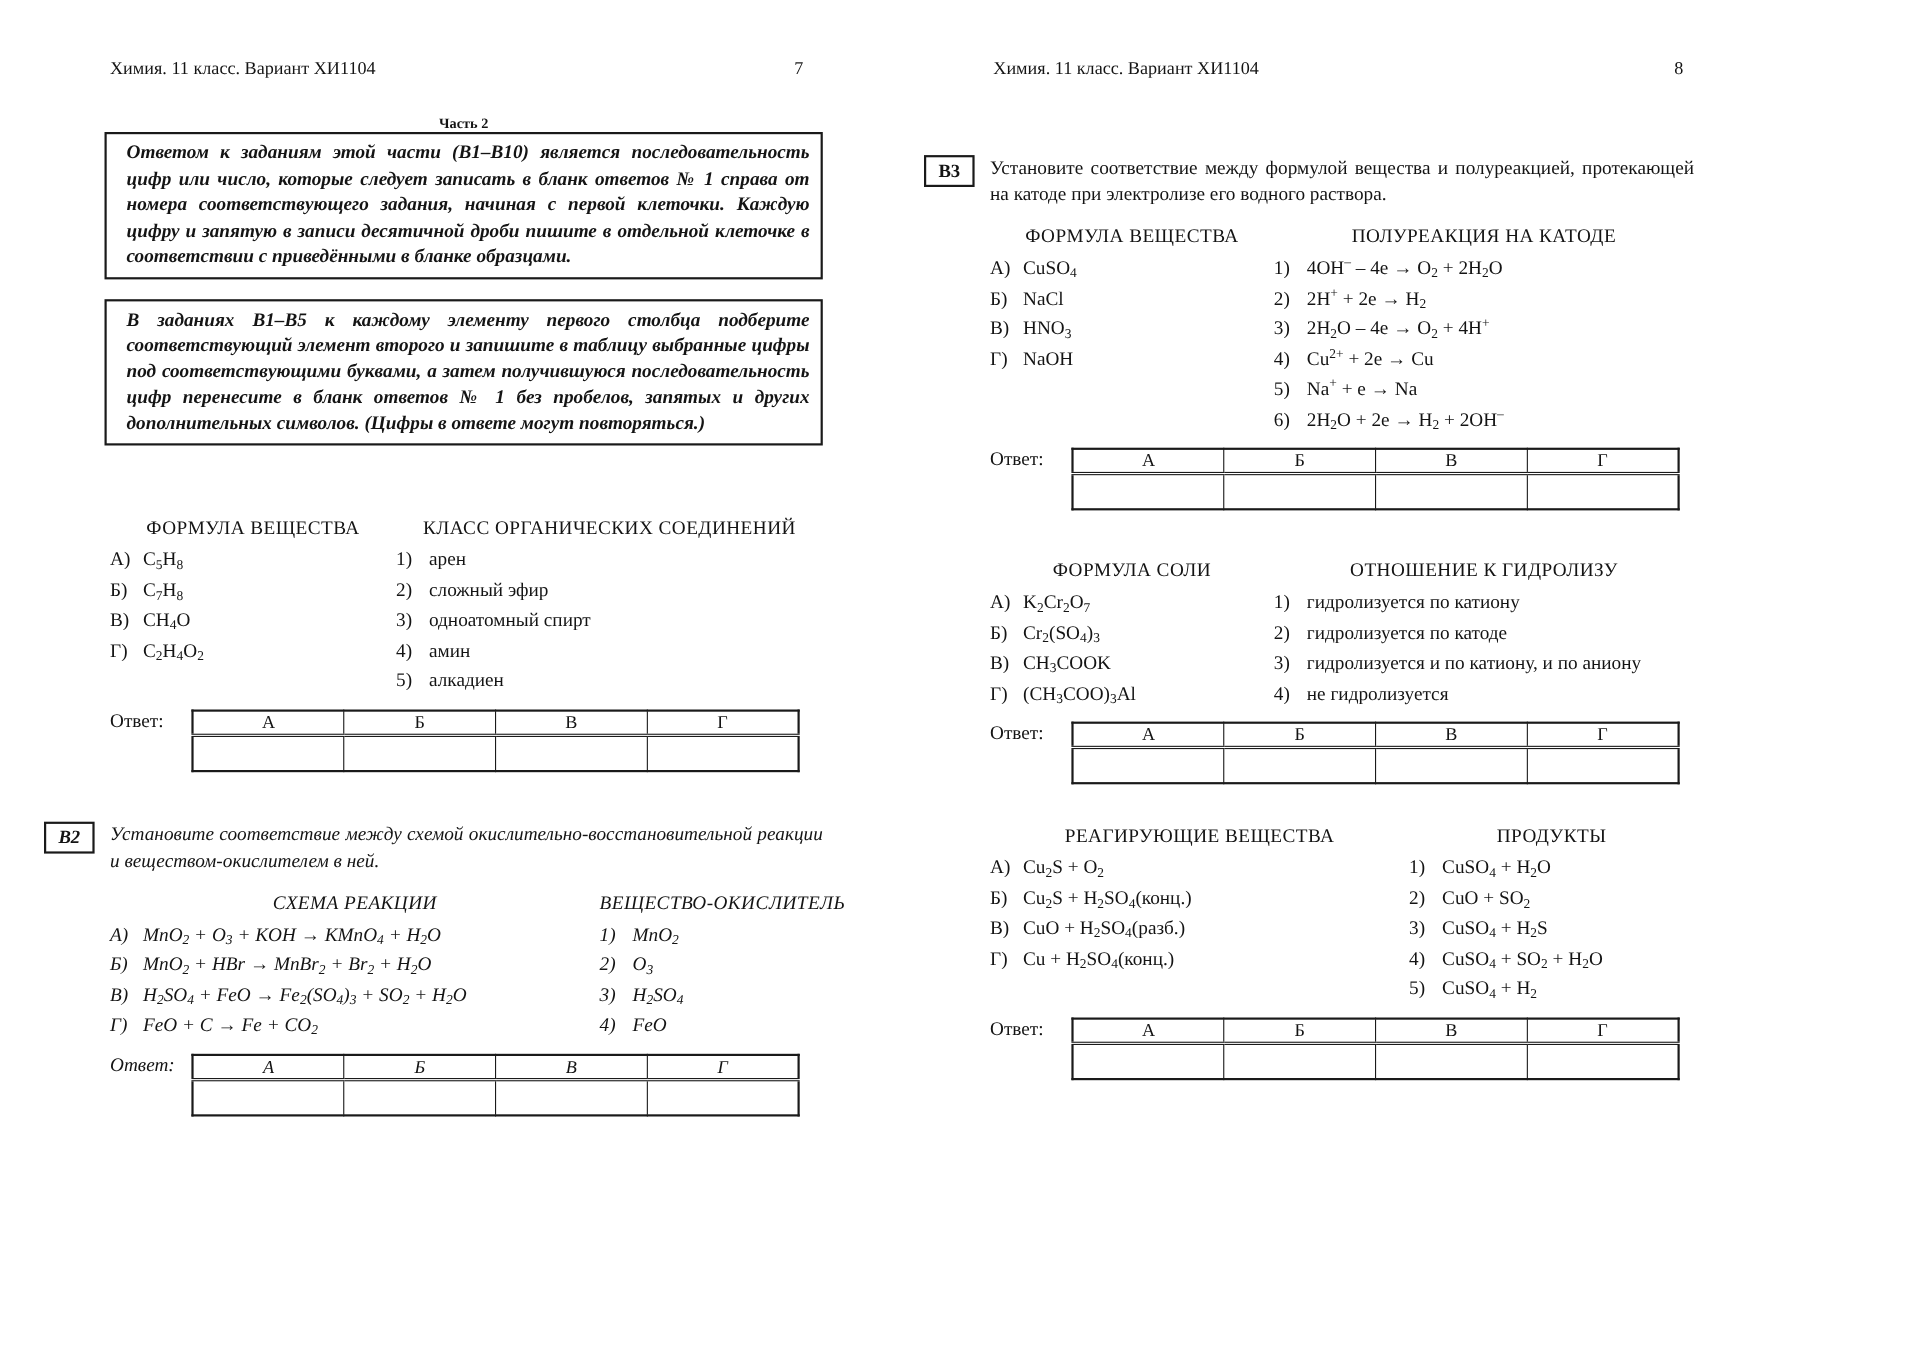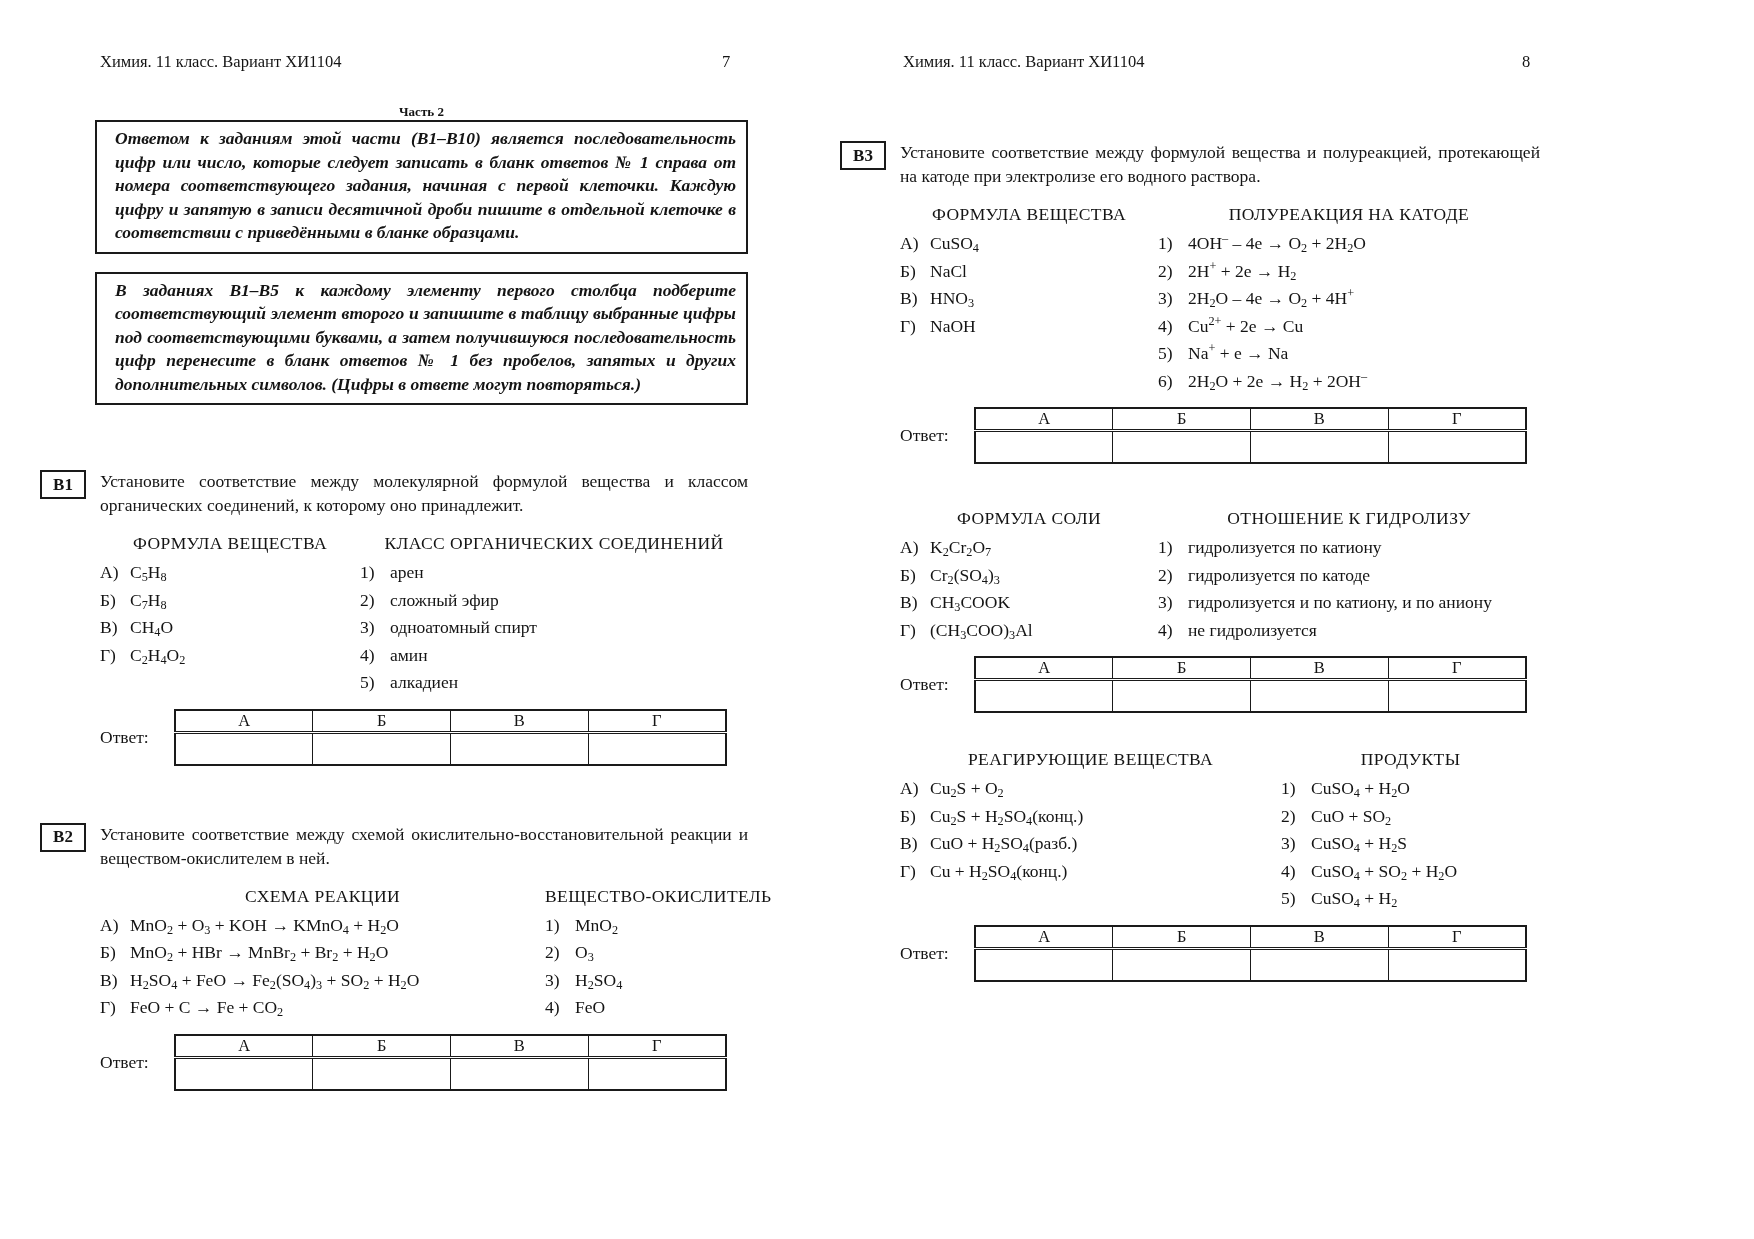--- a/index.html
+++ b/index.html
@@ -36,21 +36,21 @@
   .col1{flex:none;width:var(--c1,258px);}
   .col2{flex:1;}
   .col-header{text-align:center;letter-spacing:.4px;height:22px;margin-bottom:4px;white-space:nowrap;}
   .item{display:flex;line-height:27.5px;}
   .item-label{flex:none;width:30px;}
   .item-text{white-space:nowrap;}
   sub,sup{font-size:70%;line-height:0;}
   sub{vertical-align:-0.25em;}
   sup{vertical-align:0.55em;}
 
-  .answer{display:flex;align-items:center;margin-left:60px;margin-top:12px;}
+  .answer{display:flex;align-items:flex-start;margin-left:60px;margin-top:12px;}
   .answer-label{flex:none;width:74px;}
   table.answer-table{border-collapse:collapse;table-layout:fixed;width:553px;
     border:2px solid #1a1a1a;}
   table.answer-table th{border:1px solid #1a1a1a;border-bottom:3px double #1a1a1a;
     height:20px;font-weight:normal;font-size:16.5px;padding:0;text-align:center;}
   table.answer-table td{border:1px solid #1a1a1a;height:30px;padding:0;}
 </style>
 </head>
 <body>
 
@@ -59,24 +59,20 @@
     <span class="ph-title">Химия. 11 класс. Вариант ХИ1104</span>
     <span class="ph-num">7</span>
   </div>
 
   <div class="part-title">Часть 2</div>
 
   <div class="instr-box">Ответом к заданиям этой части (В1–В10) является последовательность цифр или число, которые следует записать в бланк ответов № 1 справа от номера соответствующего задания, начиная с первой клеточки. Каждую цифру и запятую в записи десятичной дроби пишите в отдельной клеточке в соответствии с приведёнными в бланке образцами.</div>
   <div class="instr-box">В заданиях В1–В5 к каждому элементу первого столбца подберите соответствующий элемент второго и запишите в таблицу выбранные цифры под соответствующими буквами, а затем получившуюся последовательность цифр перенесите в бланк ответов № 1 без пробелов, запятых и других дополнительных символов. (Цифры в ответе могут повторяться.)</div>
 
   <section class="task" style="margin-top:64px;">
-    <div class="task-head">
-      <div class="task-label">В1</div>
-      <p class="task-q">Установите соответствие между молекулярной формулой вещества и классом органических соединений, к которому оно принадлежит.</p>
-    </div>
     <div class="cols" style="--c1:260px;">
       <div class="col1">
         <div class="col-header">ФОРМУЛА ВЕЩЕСТВА</div>
         <div>
 
         <div class="item">
               <span class="item-label">А)</span>
               <span class="item-text">C<sub>5</sub>H<sub>8</sub></span>
             </div>
             <div class="item">
@@ -136,21 +132,21 @@
           <td></td>
           <td></td>
           <td></td>
           <td></td>
         </tr>
           </tbody>
       </table>
     </div>
   </section>
 
-  <section class="task" style="margin-top:56px;">
+  <section class="task" style="margin-top:44px;font-style:italic;">
     <div class="task-head">
       <div class="task-label">В2</div>
       <p class="task-q">Установите соответствие между схемой окислительно-восстановительной реакции и веществом-окислителем в ней.</p>
     </div>
     <div class="cols" style="--c1:445px;">
       <div class="col1">
         <div class="col-header">СХЕМА РЕАКЦИИ</div>
         <div>
 
         <div class="item">

